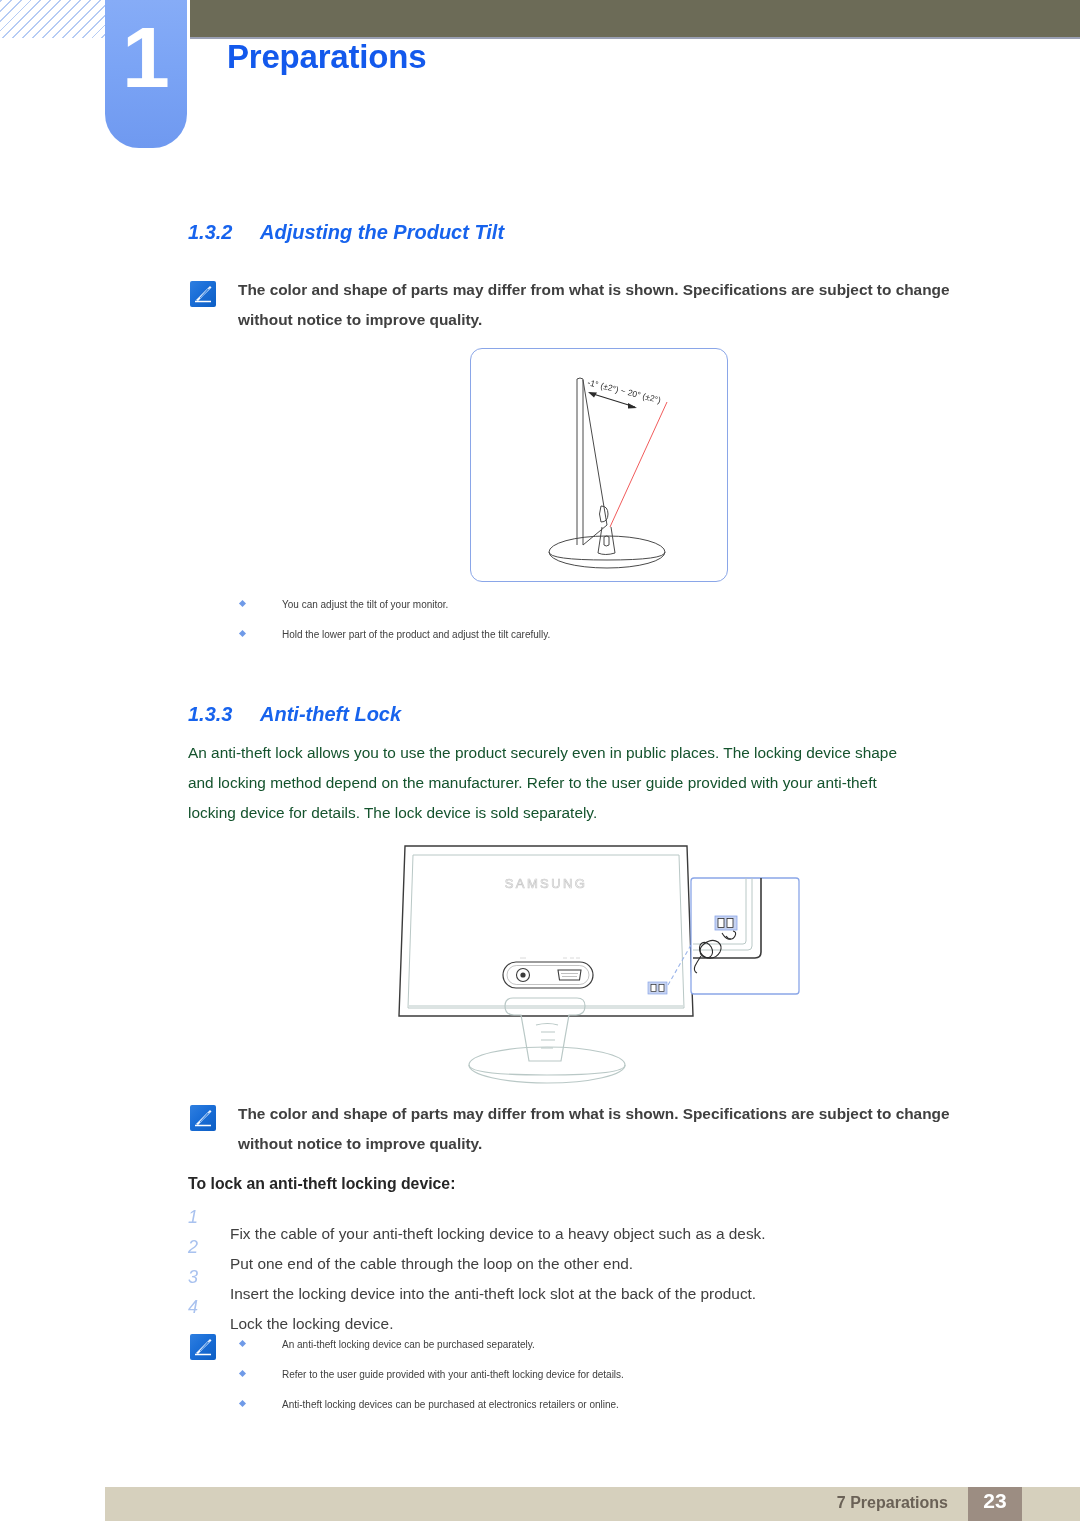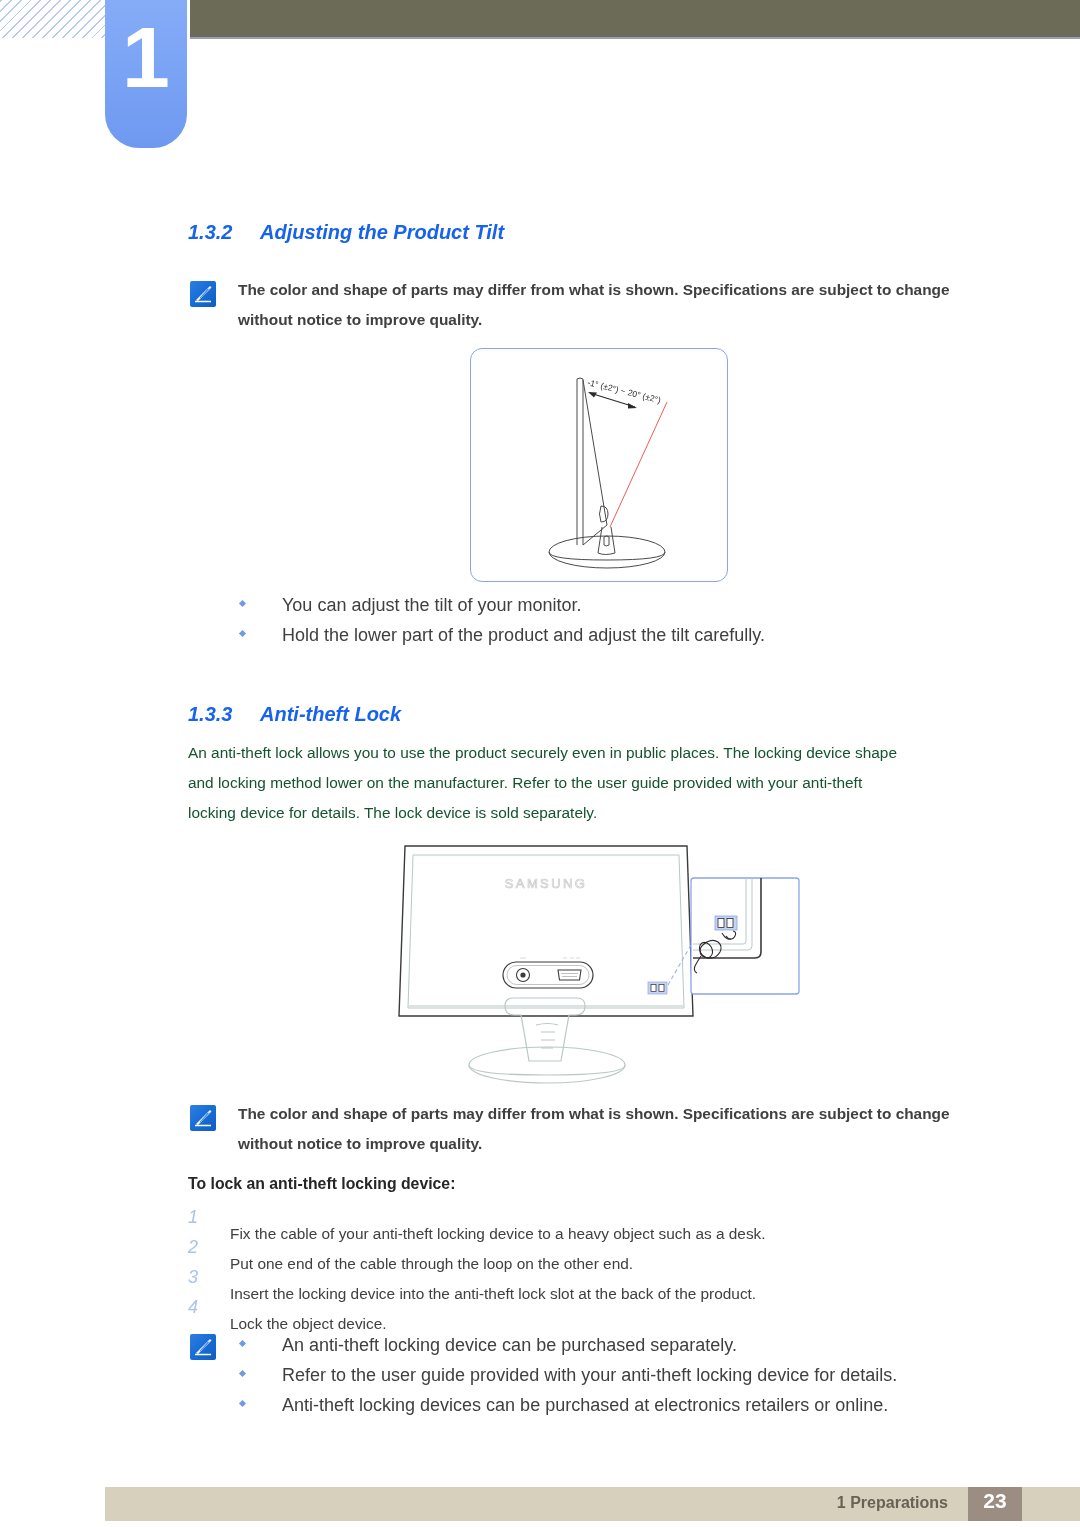--- a/index.html
+++ b/index.html
@@ -120,21 +120,21 @@
   .bullet-dot {
     position: absolute;
     left: 0; top: 11px;
     width: 5px; height: 5px;
     background: #6f9ae8;
     transform: rotate(45deg);
   }
   .bullet-text {
     position: absolute;
     left: 42px; top: 0;
-    font-size: 18px;
+    font-size: 10px;
     color: #404040;
     line-height: 30px;
     white-space: nowrap;
   }
 
   .strong-lead {
     position: absolute;
     font-size: 15.8px;
     font-weight: bold;
     color: #262626;
@@ -215,20 +215,21 @@
 </head>
 <body>
 
 <div class="page-header">
   <div class="hatch"></div>
   <div class="olive-bar"></div>
   <div class="olive-underline"></div>
   <div class="chapter-tab">
     <div class="chapter-tab-num">1</div>
   </div>
+  <div class="chapter-title">Preparations</div>
 </div>
 
 <div class="sec-heading" style="left:188px; top:221px;">
   <span class="sec-num">1.3.2</span><span>Adjusting the Product Tilt</span>
 </div>
 
 <div class="note-icon" style="left:190px; top:281px;">
   <svg width="26" height="26" viewBox="0 0 26 26">
     <path d="M6 19 L20 5 L21.5 6.6 L8 20 Z" fill="#ffffff" opacity="0.95"></path>
     <path d="M5 20.5 L21 20.5" stroke="#ffffff" stroke-width="1.6" fill="none"></path>
@@ -284,21 +285,21 @@
   <span class="bullet-dot"></span>
   <span class="bullet-text">Hold the lower part of the product and adjust the tilt carefully.</span>
 </div>
 
 <div class="sec-heading" style="left:188px; top:689px;margin-top:14px;">
   <span class="sec-num">1.3.3</span><span>Anti-theft Lock</span>
 </div>
 
 <div class="body-text" style="left:188px; top:738px; width:820px;">
   <span>An anti-theft lock allows you to use the product securely even in public places. The locking device shape</span><br>
-  <span>and locking method lower on the manufacturer. Refer to the user guide provided with your anti-theft</span><br>
+  <span>and locking method depend on the manufacturer. Refer to the user guide provided with your anti-theft</span><br>
   <span>locking device for details. The lock device is sold separately.</span>
 </div>
 
 <div class="fig-lock">
   <svg width="410" height="250" viewBox="0 0 410 250">
 
     <g fill="none" stroke="#3b3b3b" stroke-width="1.4">
       <path d="M10 6 L292 6 L298 176 L4 176 Z"></path>
     </g>
 
@@ -399,21 +400,21 @@
 <div class="step-row" style="left:188px; top:1233px;">
   <span class="step-num">2</span>
   <span class="step-text">Put one end of the cable through the loop on the other end.</span>
 </div>
 <div class="step-row" style="left:188px; top:1263px;">
   <span class="step-num">3</span>
   <span class="step-text">Insert the locking device into the anti-theft lock slot at the back of the product.</span>
 </div>
 <div class="step-row" style="left:188px; top:1293px;">
   <span class="step-num">4</span>
-  <span class="step-text">Lock the object device.</span>
+  <span class="step-text">Lock the locking device.</span>
 </div>
 
 <div class="note-icon" style="left:190px; top:1334px;">
   <svg width="26" height="26" viewBox="0 0 26 26">
     <path d="M6 19 L20 5 L21.5 6.6 L8 20 Z" fill="#ffffff" opacity="0.95"></path>
     <path d="M5 20.5 L21 20.5" stroke="#ffffff" stroke-width="1.6" fill="none"></path>
     <path d="M10 17 L18 8" stroke="#2f7fe0" stroke-width="0.9" fill="none"></path>
     <path d="M12 15.5 L19.2 7.5" stroke="#2f7fe0" stroke-width="0.8" fill="none"></path>
   </svg>
 </div>
@@ -424,15 +425,15 @@
 <div class="bullet-row" style="left:240px; top:1360px;">
   <span class="bullet-dot"></span>
   <span class="bullet-text">Refer to the user guide provided with your anti-theft locking device for details.</span>
 </div>
 <div class="bullet-row" style="left:240px; top:1390px;">
   <span class="bullet-dot"></span>
   <span class="bullet-text">Anti-theft locking devices can be purchased at electronics retailers or online.</span>
 </div>
 
 <div class="footer-bar"></div>
-<div class="footer-label">1 Preparations</div>
+<div class="footer-label">7 Preparations</div>
 <div class="footer-pagebox"></div>
 <div class="footer-pagenum">23</div>
 
 </body></html>

